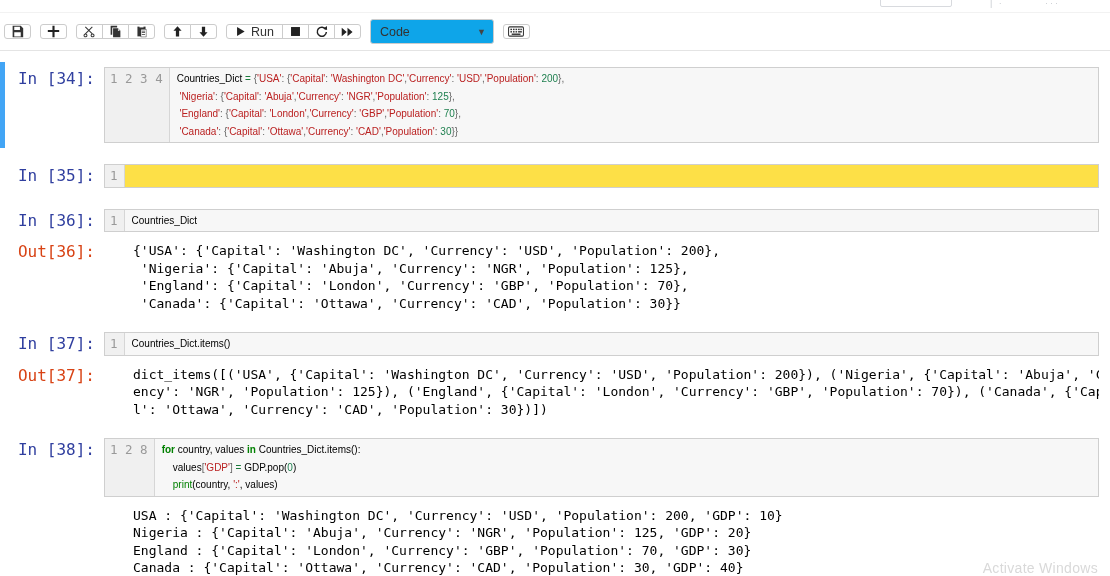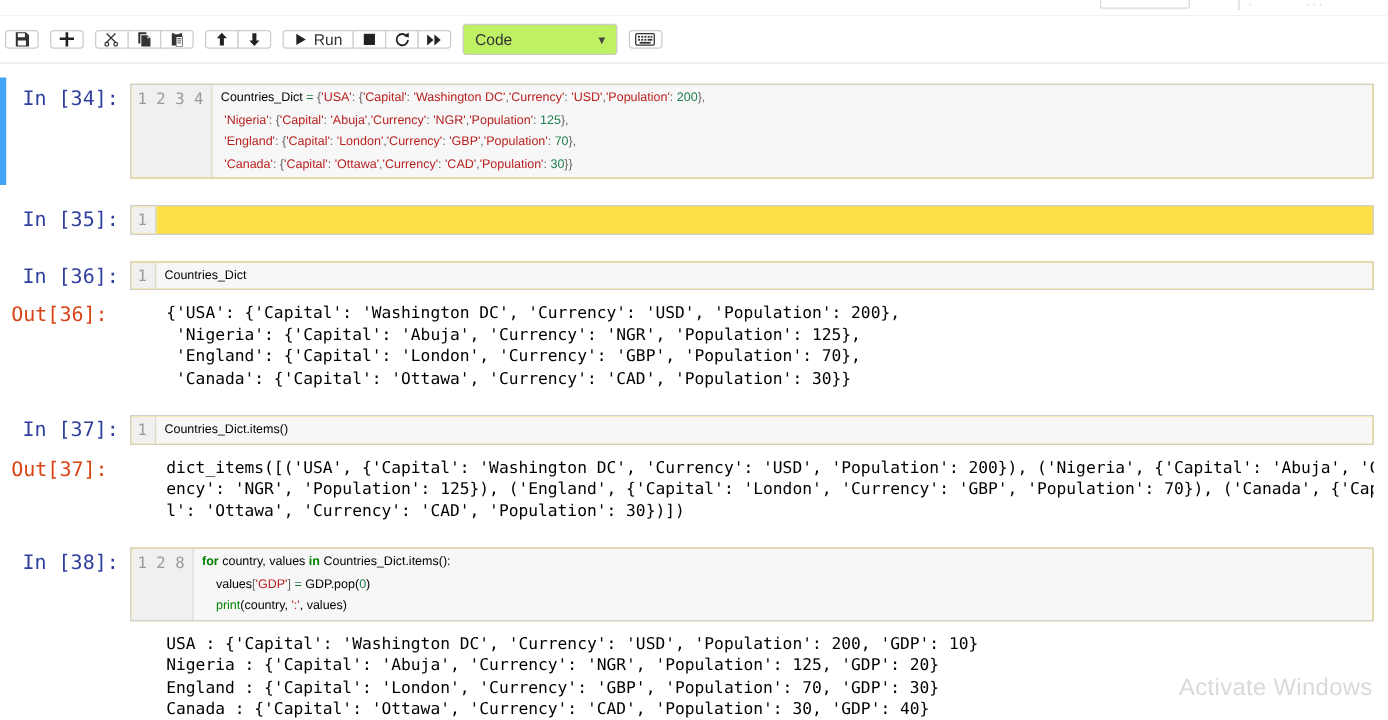--- a/index.html
+++ b/index.html
@@ -61,21 +61,21 @@
   .tb-group .tb-btn:only-child  { border-radius: 3px; }
   .tb-btn svg { display: block; }
   .tb-run { width: auto; padding: 0 8px; gap: 5px; font-size: 12.5px;
             font-family: "Liberation Sans", sans-serif; color: #333; }
 
   .tb-select {
     height: 25px;
     width: 124px;
     border: 1px solid #cccccc;
     border-radius: 3px;
-    background: #bef264;
+    background: #0ea5e9;
     display: flex; align-items: center;
     justify-content: space-between;
     padding: 0 7px 0 9px;
     font-size: 12.5px;
     color: #333333;
     cursor: pointer;
     margin-right: 9px;
   }
   .tb-select .chev { color: #444; font-size: 9px; }
 
@@ -108,21 +108,21 @@
     flex: 0 0 104px;
     text-align: right;
     padding-right: 9px;
     padding-top: 3px;
     font-family: "DejaVu Sans Mono", monospace;
     font-size: 16px;
     line-height: 17.5px;
     white-space: nowrap;
     color: #303F9F;
   }
-  .prompt.out { color: #D84315; text-align: center; }
+  .prompt.out { color: #D84315; }
   .prompt.empty { color: transparent; }
 
   
   .input-area {
     flex: 1 1 auto;
     border: 1px solid #cfcfcf;
     background: #fde047;
     display: flex;
     min-width: 0;
     overflow: hidden;
@@ -171,23 +171,23 @@
   .op { color: #666666; }           
   .eq { color: #1a7a3c; }           
   .kw { color: #008000; font-weight: bold; }  
   .bi { color: #008000; }           
   .pl { color: #000000; }           
 
   
   #watermark {
     position: absolute;
     right: 12px;
-    bottom: 14px;
+    bottom: 0;
     font-family: "Liberation Sans", sans-serif;
-    font-size: 19px;
+    font-size: 14px;
     color: #d9d9d9;
     letter-spacing: 0.3px;
     pointer-events: none;
   }
 </style>
 </head>
 <body>
 
 <div id="top-sliver">
   <div class="ghost-box"></div>

